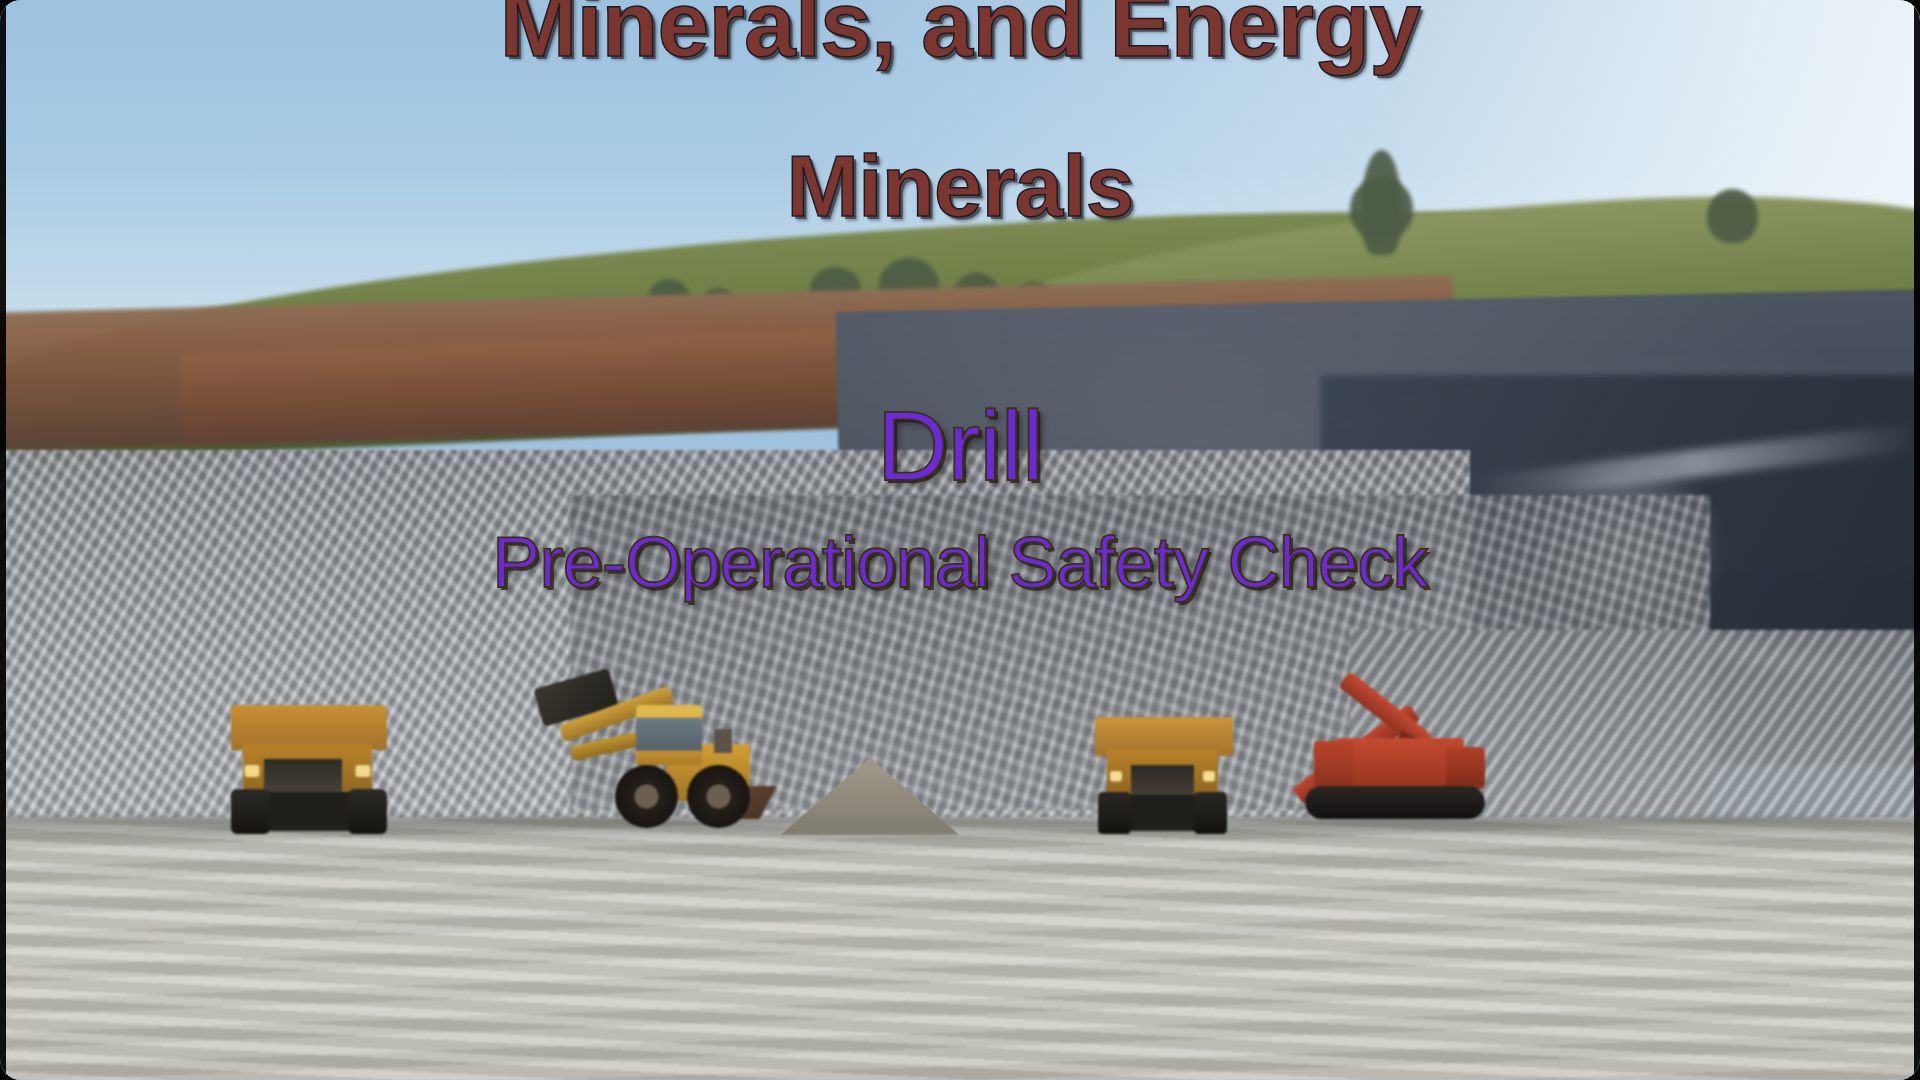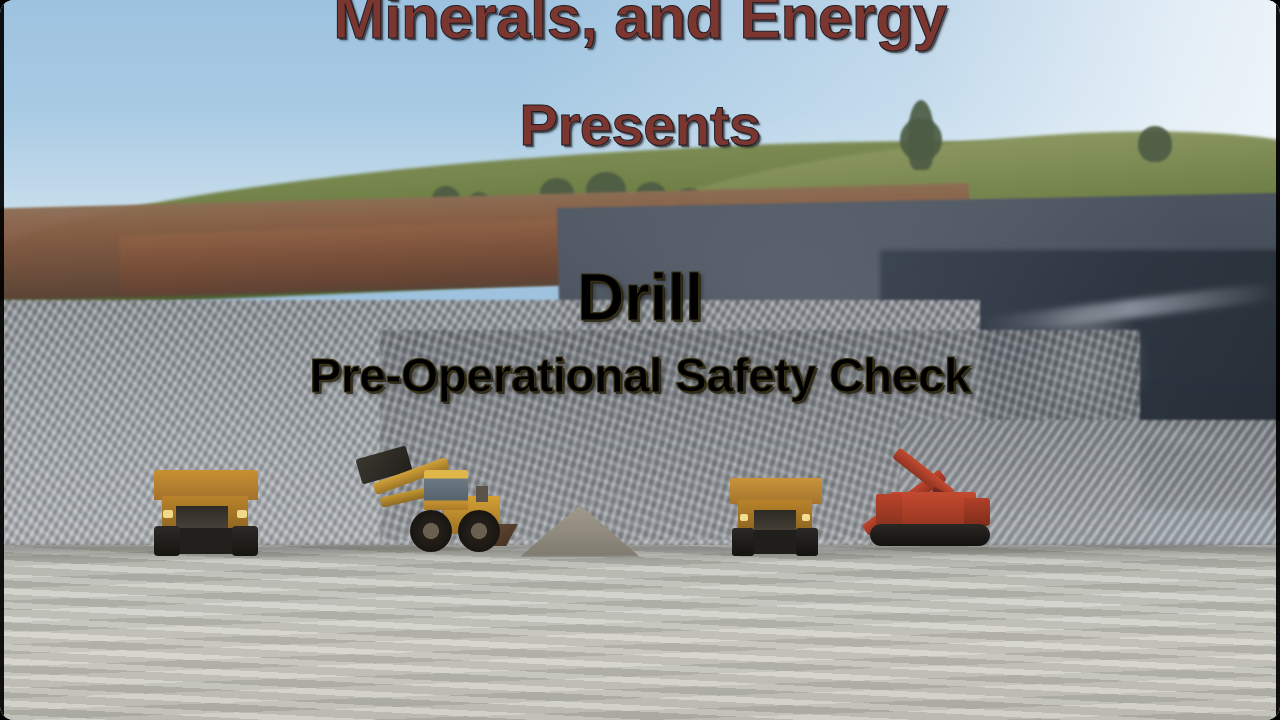--- a/index.html
+++ b/index.html
@@ -405,22 +405,22 @@
   #org-line {
     top: -14px;
     font-size: 62px;
   }
   #presents-line {
     top: 96px;
     font-size: 58px;
   }
 
   .title-line {
-    font-weight: bold;
-    color: #000000;
+    font-weight: normal;
+    color: #6d28d9;
     -webkit-text-stroke: 1.2px #3a3212;
     text-shadow:
       2px 2px 0 rgba(30,26,8,.7),
       3px 3px 4px rgba(20,18,6,.5);
     line-height: 1;
     white-space: nowrap;
     letter-spacing: -0.5px;
   }
   #title-line-1 {
     top: 264px;
@@ -520,21 +520,21 @@
       <div class="house"></div>
       <div class="cab"></div>
       <div class="counterweight"></div>
       <div class="track"></div>
     </div>
 
   </div>
 
   <div class="txt heading-line" id="org-line">Minerals, and Energy</div>
 
-  <div class="txt heading-line" id="presents-line">Presents</div>
+  <div class="txt heading-line" id="presents-line">Minerals</div>
 
   <div class="txt title-line" id="title-line-1">Drill</div>
 
   <div class="txt title-line" id="title-line-2">Pre-Operational Safety Check</div>
 
   <div class="edge-left"></div>
   <div class="edge-right"></div>
 
 </div>
 

